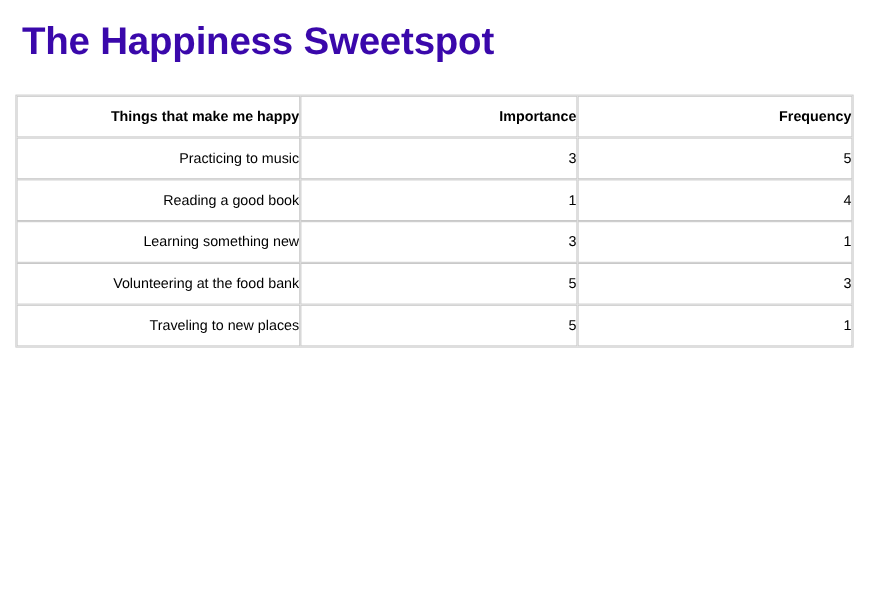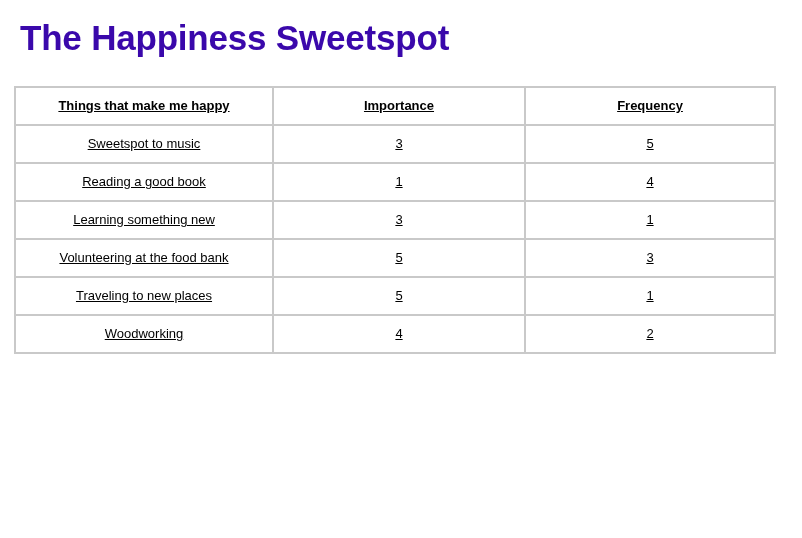--- a/index.html
+++ b/index.html
@@ -41,30 +41,29 @@
     width: 762px;
     border-collapse: separate;
     border-spacing: 0;
     border: 1px solid #c9c9c9;
     background: #ffffff;
     table-layout: fixed;
   }
   table.data-table th,
   table.data-table td {
     border: 1px solid #c9c9c9;
-    padding: 0 12px;
+    padding: 0 0;
     height: 36px;
     vertical-align: middle;
-    text-align: center;
+    text-align: right;
     font-size: 13px;
     line-height: 16px;
     background: #ffffff;
     overflow: hidden;
     white-space: nowrap;
-    text-decoration: underline;
   }
   table.data-table th {
     font-weight: bold;
     font-size: 13px;
   }
   .col-activity { width: 258px; }
   .col-importance { width: 252px; }
   .col-frequency { width: 250px; }
 </style>
 </head>
@@ -83,21 +82,21 @@
       </colgroup>
       <thead>
         <tr>
           <th>Things that make me happy</th>
           <th>Importance</th>
           <th>Frequency</th>
         </tr>
       </thead>
       <tbody id="table-body">
           <tr>
-            <td>Sweetspot to music</td>
+            <td>Practicing to music</td>
             <td>3</td>
             <td>5</td>
           </tr>
           <tr>
             <td>Reading a good book</td>
             <td>1</td>
             <td>4</td>
           </tr>
           <tr>
             <td>Learning something new</td>
@@ -107,22 +106,17 @@
           <tr>
             <td>Volunteering at the food bank</td>
             <td>5</td>
             <td>3</td>
           </tr>
           <tr>
             <td>Traveling to new places</td>
             <td>5</td>
             <td>1</td>
           </tr>
-          <tr>
-            <td>Woodworking</td>
-            <td>4</td>
-            <td>2</td>
-          </tr>
         </tbody>
     </table>
   </div>
 
 </div>
 
 </body></html>

